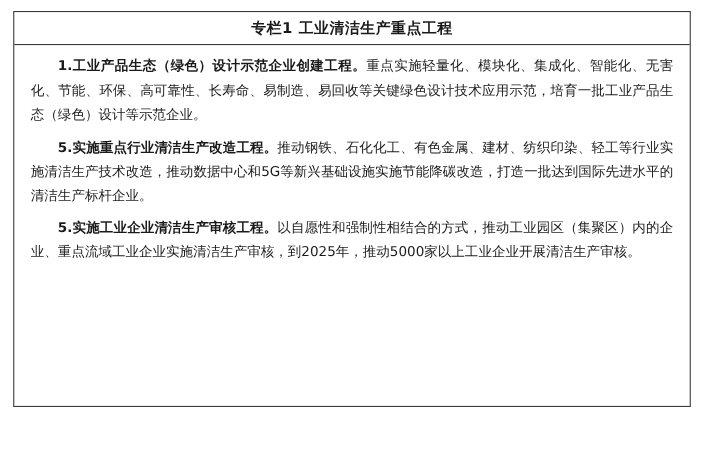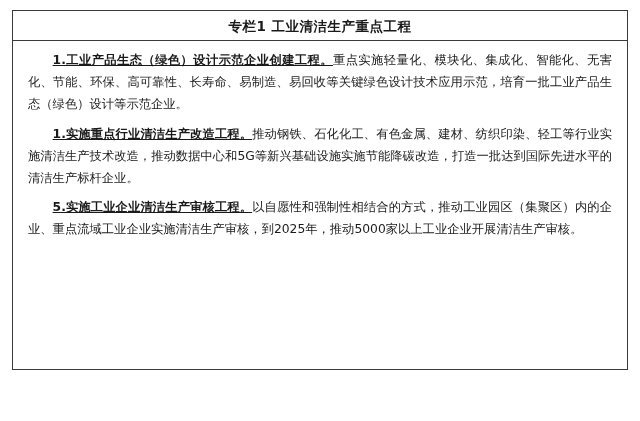--- a/index.html
+++ b/index.html
@@ -52,38 +52,37 @@
     line-height: 1.78;
     text-align: justify;
     text-justify: inter-ideograph;
     text-indent: 2em;
   }
   p.para:last-child {
     margin-bottom: 0;
   }
   .lead {
     font-weight: bold;
-    text-decoration: underline;
   }
 </style>
 </head>
 <body>
 
 <div class="page">
   <div class="doc-box">
     <div class="title-bar">专栏1 工业清洁生产重点工程</div>
     <div class="body-area">
 
       <p class="para">
         <span class="lead">1.工业产品生态（绿色）设计示范企业创建工程。</span><span>重点实施轻量化、模块化、集成化、智能化、无害化、节能、环保、高可靠性、长寿命、易制造、易回收等关键绿色设计技术应用示范，培育一批工业产品生态（绿色）设计等示范企业。</span>
       </p>
 
 
       <p class="para">
-        <span class="lead">1.实施重点行业清洁生产改造工程。</span><span>推动钢铁、石化化工、有色金属、建材、纺织印染、轻工等行业实施清洁生产技术改造，推动数据中心和5G等新兴基础设施实施节能降碳改造，打造一批达到国际先进水平的清洁生产标杆企业。</span>
+        <span class="lead">5.实施重点行业清洁生产改造工程。</span><span>推动钢铁、石化化工、有色金属、建材、纺织印染、轻工等行业实施清洁生产技术改造，推动数据中心和5G等新兴基础设施实施节能降碳改造，打造一批达到国际先进水平的清洁生产标杆企业。</span>
       </p>
 
       <p class="para">
         <span class="lead">5.实施工业企业清洁生产审核工程。</span><span>以自愿性和强制性相结合的方式，推动工业园区（集聚区）内的企业、重点流域工业企业实施清洁生产审核，到2025年，推动5000家以上工业企业开展清洁生产审核。</span>
       </p>
 
     </div>
   </div>
 </div>
 

